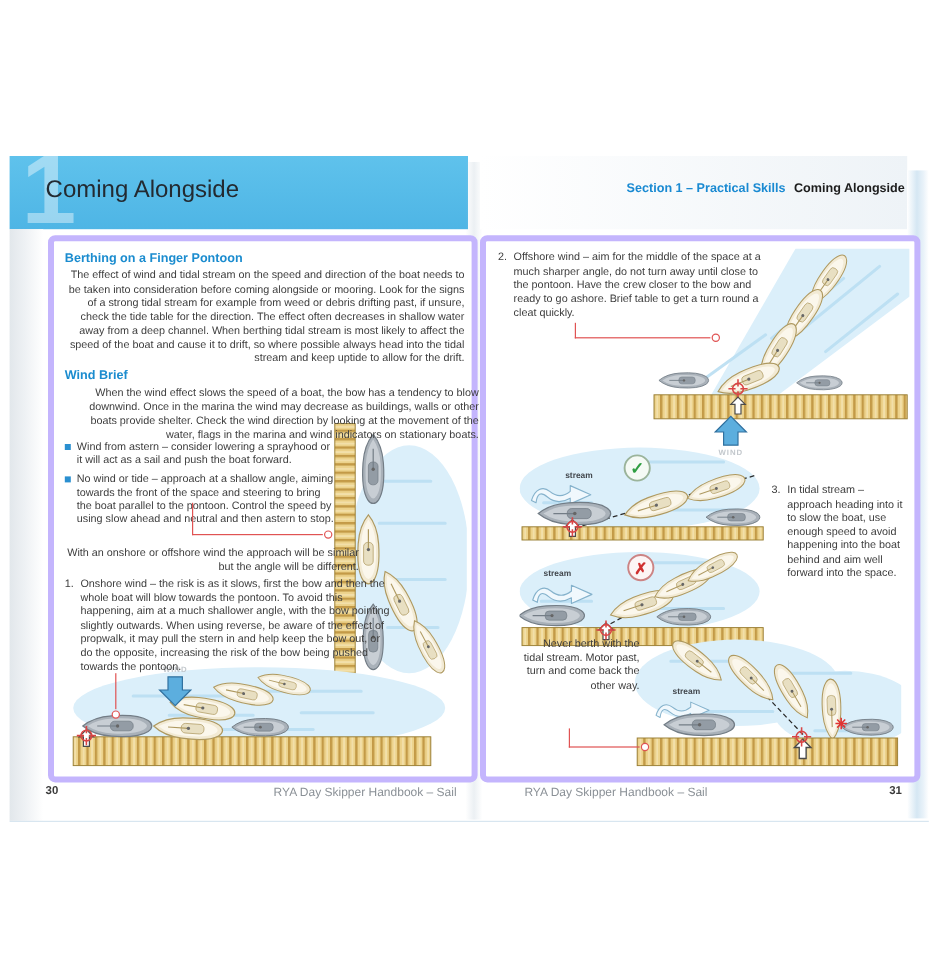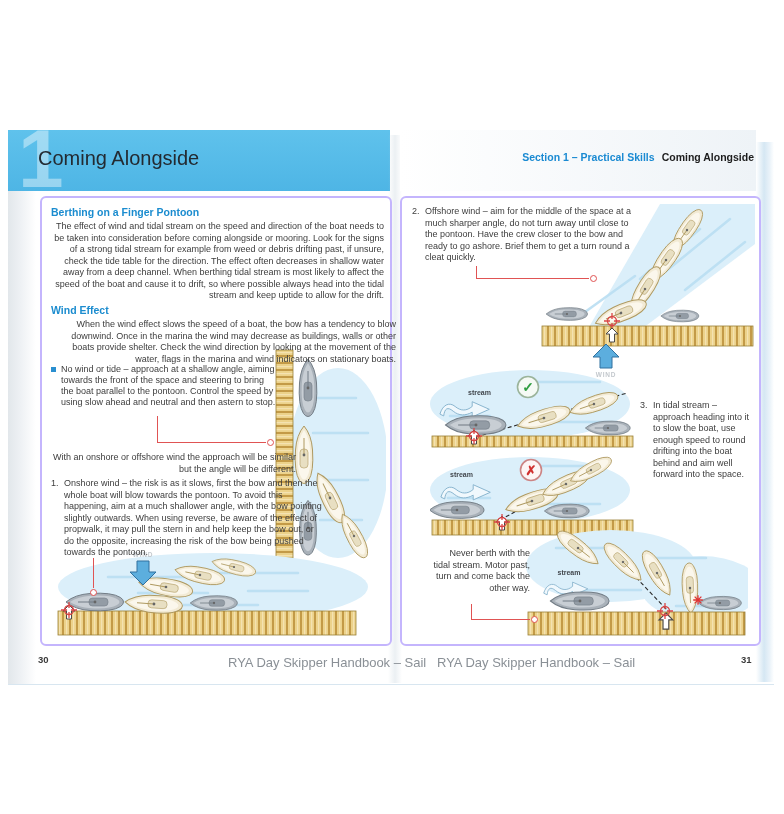--- a/index.html
+++ b/index.html
@@ -20,21 +20,21 @@
          background:linear-gradient(90deg,rgba(190,205,216,0),rgba(190,205,216,0.30),rgba(190,205,216,0));}
   .hdr-bg-right{position:absolute;left:400px;top:130px;width:356px;height:61px;
                 background:linear-gradient(90deg,#ffffff 0%,#eef3f7 100%);}
   .bottom-edge{position:absolute;left:8px;top:684px;width:766px;height:1px;background:#d8e6f0;}
   
   .rp-header{position:absolute;left:400px;top:151px;width:354px;text-align:right;
              font-size:10.5px;font-weight:bold;white-space:nowrap;}
   .rp-header .sec{color:#1a8ad2;margin-right:7px;}
   .rp-header .ttl{color:#1d1d1d;}
   
-  .cbox{position:absolute;background:#fff;border:2px solid #c4b5fd;border-radius:6px;}
+  .cbox{position:absolute;background:#fff;border:5px solid #c4b5fd;border-radius:6px;}
   .cbox-l{left:40px;top:196px;width:348px;height:446px;}
   .cbox-r{left:400px;top:196px;width:357px;height:446px;}
   .bh{position:absolute;margin:0;font-size:10.5px;font-weight:bold;color:#1b8ccf;z-index:4;}
   .body{position:absolute;margin:0;font-size:9px;line-height:11.5px;color:#3d3d3d;z-index:4;text-align:right;}
   .bullets{position:absolute;left:9px;top:166px;width:226px;z-index:4;}
   .bullet{display:flex;margin-bottom:5px;font-size:9px;line-height:11px;}
   .sq{width:5px;height:5px;background:#2a8fd0;margin:3px 5px 0 0;flex:none;}
   .bt{flex:1;}
   .nitem{position:absolute;display:flex;font-size:9px;line-height:11.5px;z-index:4;}
   .nnum{width:13px;flex:none;}
@@ -43,21 +43,21 @@
   .callout{position:absolute;z-index:6;}
   .c1{left:115px;top:218px;width:108px;height:26px;border-left:1px solid #e05353;border-bottom:1px solid #e05353;}
   .c2{left:51px;top:360px;width:0;height:30px;border-left:1px solid #e05353;}
   .c3{left:74px;top:68px;width:112px;height:12px;border-left:1px solid #e05353;border-bottom:1px solid #e05353;}
   .c4{left:69px;top:406px;width:58px;height:15px;border-left:1px solid #e05353;border-bottom:1px solid #e05353;}
   .ring{position:absolute;width:5px;height:5px;border:1.5px solid #e05353;border-radius:50%;background:#fff;}
   .ring-br{right:-8px;bottom:-4px;}
   .ring-b{left:-4.5px;bottom:-8px;}
   
   .pgnum{position:absolute;top:654px;font-size:9.5px;font-weight:bold;color:#3a3a3a;}
-  .foot{position:absolute;top:655px;font-size:13px;color:#8a9096;}
+  .foot{position:absolute;top:655px;font-size:10px;color:#8a9096;}
   
   .illo{position:absolute;z-index:1;}
   svg text{font-family:"Liberation Sans",sans-serif;}
   .bW{--hull:#f2ead4;--hullStroke:#ae9960;--deck:#fbf7ec;--cabin:#e8dfc2;}
   .bG{--hull:#a9b1b9;--hullStroke:#737d86;--deck:#c8ced4;--cabin:#939ca5;}
   #boat .hullP{fill:var(--hull);stroke:var(--hullStroke);stroke-width:1px;}
   #boat .deckP{fill:var(--deck);}
   #boat .cabinP{fill:var(--cabin);stroke:var(--hullStroke);stroke-width:0.6px;}
   #boat .boomP{stroke:var(--hullStroke);stroke-width:1px;}
   .dashline{stroke:#2a2a2a;stroke-width:1.1;stroke-dasharray:4 2.6;fill:none;}
@@ -118,24 +118,28 @@
   </div>
   <div class="edge-left"></div>
   <div class="spine"></div>
   <div class="hdr-bg-right"></div>
   <div class="edge-right"></div>
   <div class="bottom-edge"></div>
 
   <div class="cbox cbox-l">
     <h3 class="bh" style="left:9px;top:8px">Berthing on a Finger Pontoon</h3>
     <p class="body" style="left:9px;top:23px;width:333px">The effect of wind and tidal stream on the speed and direction of the boat needs to be taken into consideration before coming alongside or mooring. Look for the signs of a strong tidal stream for example from weed or debris drifting past, if unsure, check the tide table for the direction. The effect often decreases in shallow water away from a deep channel. When berthing tidal stream is most likely to affect the speed of the boat and cause it to drift, so where possible always head into the tidal stream and keep uptide to allow for the drift.</p>
-    <h3 class="bh" style="left:9px;top:106px">Wind Effect</h3>
+    <h3 class="bh" style="left:9px;top:106px">Wind Brief</h3>
     <p class="body" style="left:21px;top:121px;width:333px">When the wind effect slows the speed of a boat, the bow has a tendency to blow downwind. Once in the marina the wind may decrease as buildings, walls or other boats provide shelter. Check the wind direction by looking at the movement of the water, flags in the marina and wind indicators on stationary boats.</p>
 
     <div class="bullets">
+      <div class="bullet">
+        <span class="sq"></span>
+        <span class="bt">Wind from astern – consider lowering a sprayhood or it will act as a sail and push the boat forward.</span>
+      </div>
       <div class="bullet">
         <span class="sq"></span>
         <span class="bt">No wind or tide – approach at a shallow angle, aiming towards the front of the space and steering to bring the boat parallel to the pontoon. Control the speed by using slow ahead and neutral and then astern to stop.</span>
       </div>
     </div>
 
     <div class="callout c1">
       <span class="ring ring-br"></span>
     </div>
 
@@ -181,21 +185,21 @@
   <div class="pgnum" style="left:38px">30</div>
   <div class="foot" style="left:228px">RYA Day Skipper Handbook – Sail</div>
 
   <div class="rp-header">
     <span class="sec">Section 1 – Practical Skills</span><span class="ttl">Coming Alongside</span>
   </div>
 
   <div class="cbox cbox-r">
     <div class="nitem" style="left:10px;top:8px;width:230px">
       <span class="nnum">2.</span>
-      <span class="ntext">Offshore wind – aim for the middle of the space at a much sharper angle, do not turn away until close to the pontoon. Have the crew closer to the bow and ready to go ashore. Brief them to get a turn round a cleat quickly.</span>
+      <span class="ntext">Offshore wind – aim for the middle of the space at a much sharper angle, do not turn away until close to the pontoon. Have the crew closer to the bow and ready to go ashore. Brief table to get a turn round a cleat quickly.</span>
     </div>
     <div class="callout c3">
       <span class="ring ring-br"></span>
     </div>
 
     <svg class="illo" style="right:4px;top:6px" width="215" height="175" viewBox="0 0 215 175">
       <path class="water" d="M120 0 L215 0 L215 40 L95 130 L45 130 Z"></path>
       <path class="streak" d="M190 15 L125 68 M205 38 L145 86 M95 72 L45 108 M160 25 L100 75"></path>
       <rect class="pont" x="2" y="122" width="211" height="20" fill="url(#plankH)"></rect>
       <use href="#boat" class="bG" transform="translate(27,110) rotate(180) scale(0.72) translate(-30,-10)"></use>
@@ -205,21 +209,21 @@
       <use href="#boat" class="bW" transform="translate(105,85) rotate(122) scale(0.9) translate(-30,-10)"></use>
       <use href="#boat" class="bW" transform="translate(81,109) rotate(158) scale(0.95) translate(-30,-10)"></use>
       <use href="#redCross" transform="translate(72,117)"></use>
       <use href="#markArrow" transform="translate(66,124)"></use>
       <use href="#windArrow" transform="translate(79,164) rotate(180)"></use>
       <text class="wlabel" x="66" y="172.5" text-anchor="middle">WIND</text>
     </svg>
 
     <div class="nitem" style="left:238px;top:202px;width:112px">
       <span class="nnum">3.</span>
-      <span class="ntext">In tidal stream – approach heading into it to slow the boat, use enough speed to round drifting into the boat behind and aim well forward into the space.</span>
+      <span class="ntext">In tidal stream – approach heading into it to slow the boat, use enough speed to avoid happening into the boat behind and aim well forward into the space.</span>
     </div>
 
     <svg class="illo" style="left:28px;top:168px" width="205" height="82" viewBox="0 0 205 82">
       <ellipse class="water" cx="100" cy="38" rx="100" ry="34"></ellipse>
       <path class="streak" d="M100 16 h70 M120 56 h60 M20 50 h40"></path>
       <text class="illabel" x="38" y="29">stream</text>
       <use href="#sArrow" transform="translate(8,30) scale(0.95)"></use>
       <circle cx="98" cy="21" r="10.5" fill="#f5faf5" stroke="#9bb49b" stroke-width="1.6"></circle>
       <text class="okglyph" x="98" y="26">✓</text>
       <path class="dashline" d="M46 71 L197 27"></path>
@@ -243,21 +247,21 @@
       <use href="#boat" class="bG" transform="translate(27,56) rotate(180) scale(0.95) translate(-30,-10)"></use>
       <use href="#boat" class="bW" transform="translate(102,47) rotate(162) scale(0.95) translate(-30,-10)"></use>
       <use href="#boat" class="bW" transform="translate(136,30) rotate(156) scale(0.88) translate(-30,-10)"></use>
       <use href="#boat" class="bW" transform="translate(161,16) rotate(152) scale(0.8) translate(-30,-10)"></use>
       <use href="#boat" class="bG" transform="translate(137,57) rotate(180) scale(0.78) translate(-30,-10)"></use>
       <rect class="pont" x="2" y="66" width="201" height="15" fill="url(#plankH)"></rect>
       <use href="#markArrow" transform="translate(66,62)"></use>
       <use href="#redCross" transform="translate(72,68)"></use>
     </svg>
 
-    <p class="body" style="left:30px;top:350px;width:98px">Never berth with the tidal stream. Motor past, turn and come back the other way.</p>
+    <p class="body" style="left:30px;top:330px;width:98px">Never berth with the tidal stream. Motor past, turn and come back the other way.</p>
     <div class="callout c4">
       <span class="ring ring-br"></span>
     </div>
 
     <svg class="illo" style="left:124px;top:330px" width="222" height="110" viewBox="0 0 222 110">
       <ellipse class="water" cx="85" cy="38" rx="85" ry="36"></ellipse>
       <ellipse class="water" cx="175" cy="60" rx="60" ry="32"></ellipse>
       <path class="streak" d="M30 20 h60 M120 30 h60 M60 62 h55 M150 78 h45"></path>
       <text class="illabel" x="43" y="47" text-anchor="middle">stream</text>
       <use href="#sArrow" transform="translate(16,49) scale(0.85)"></use>

